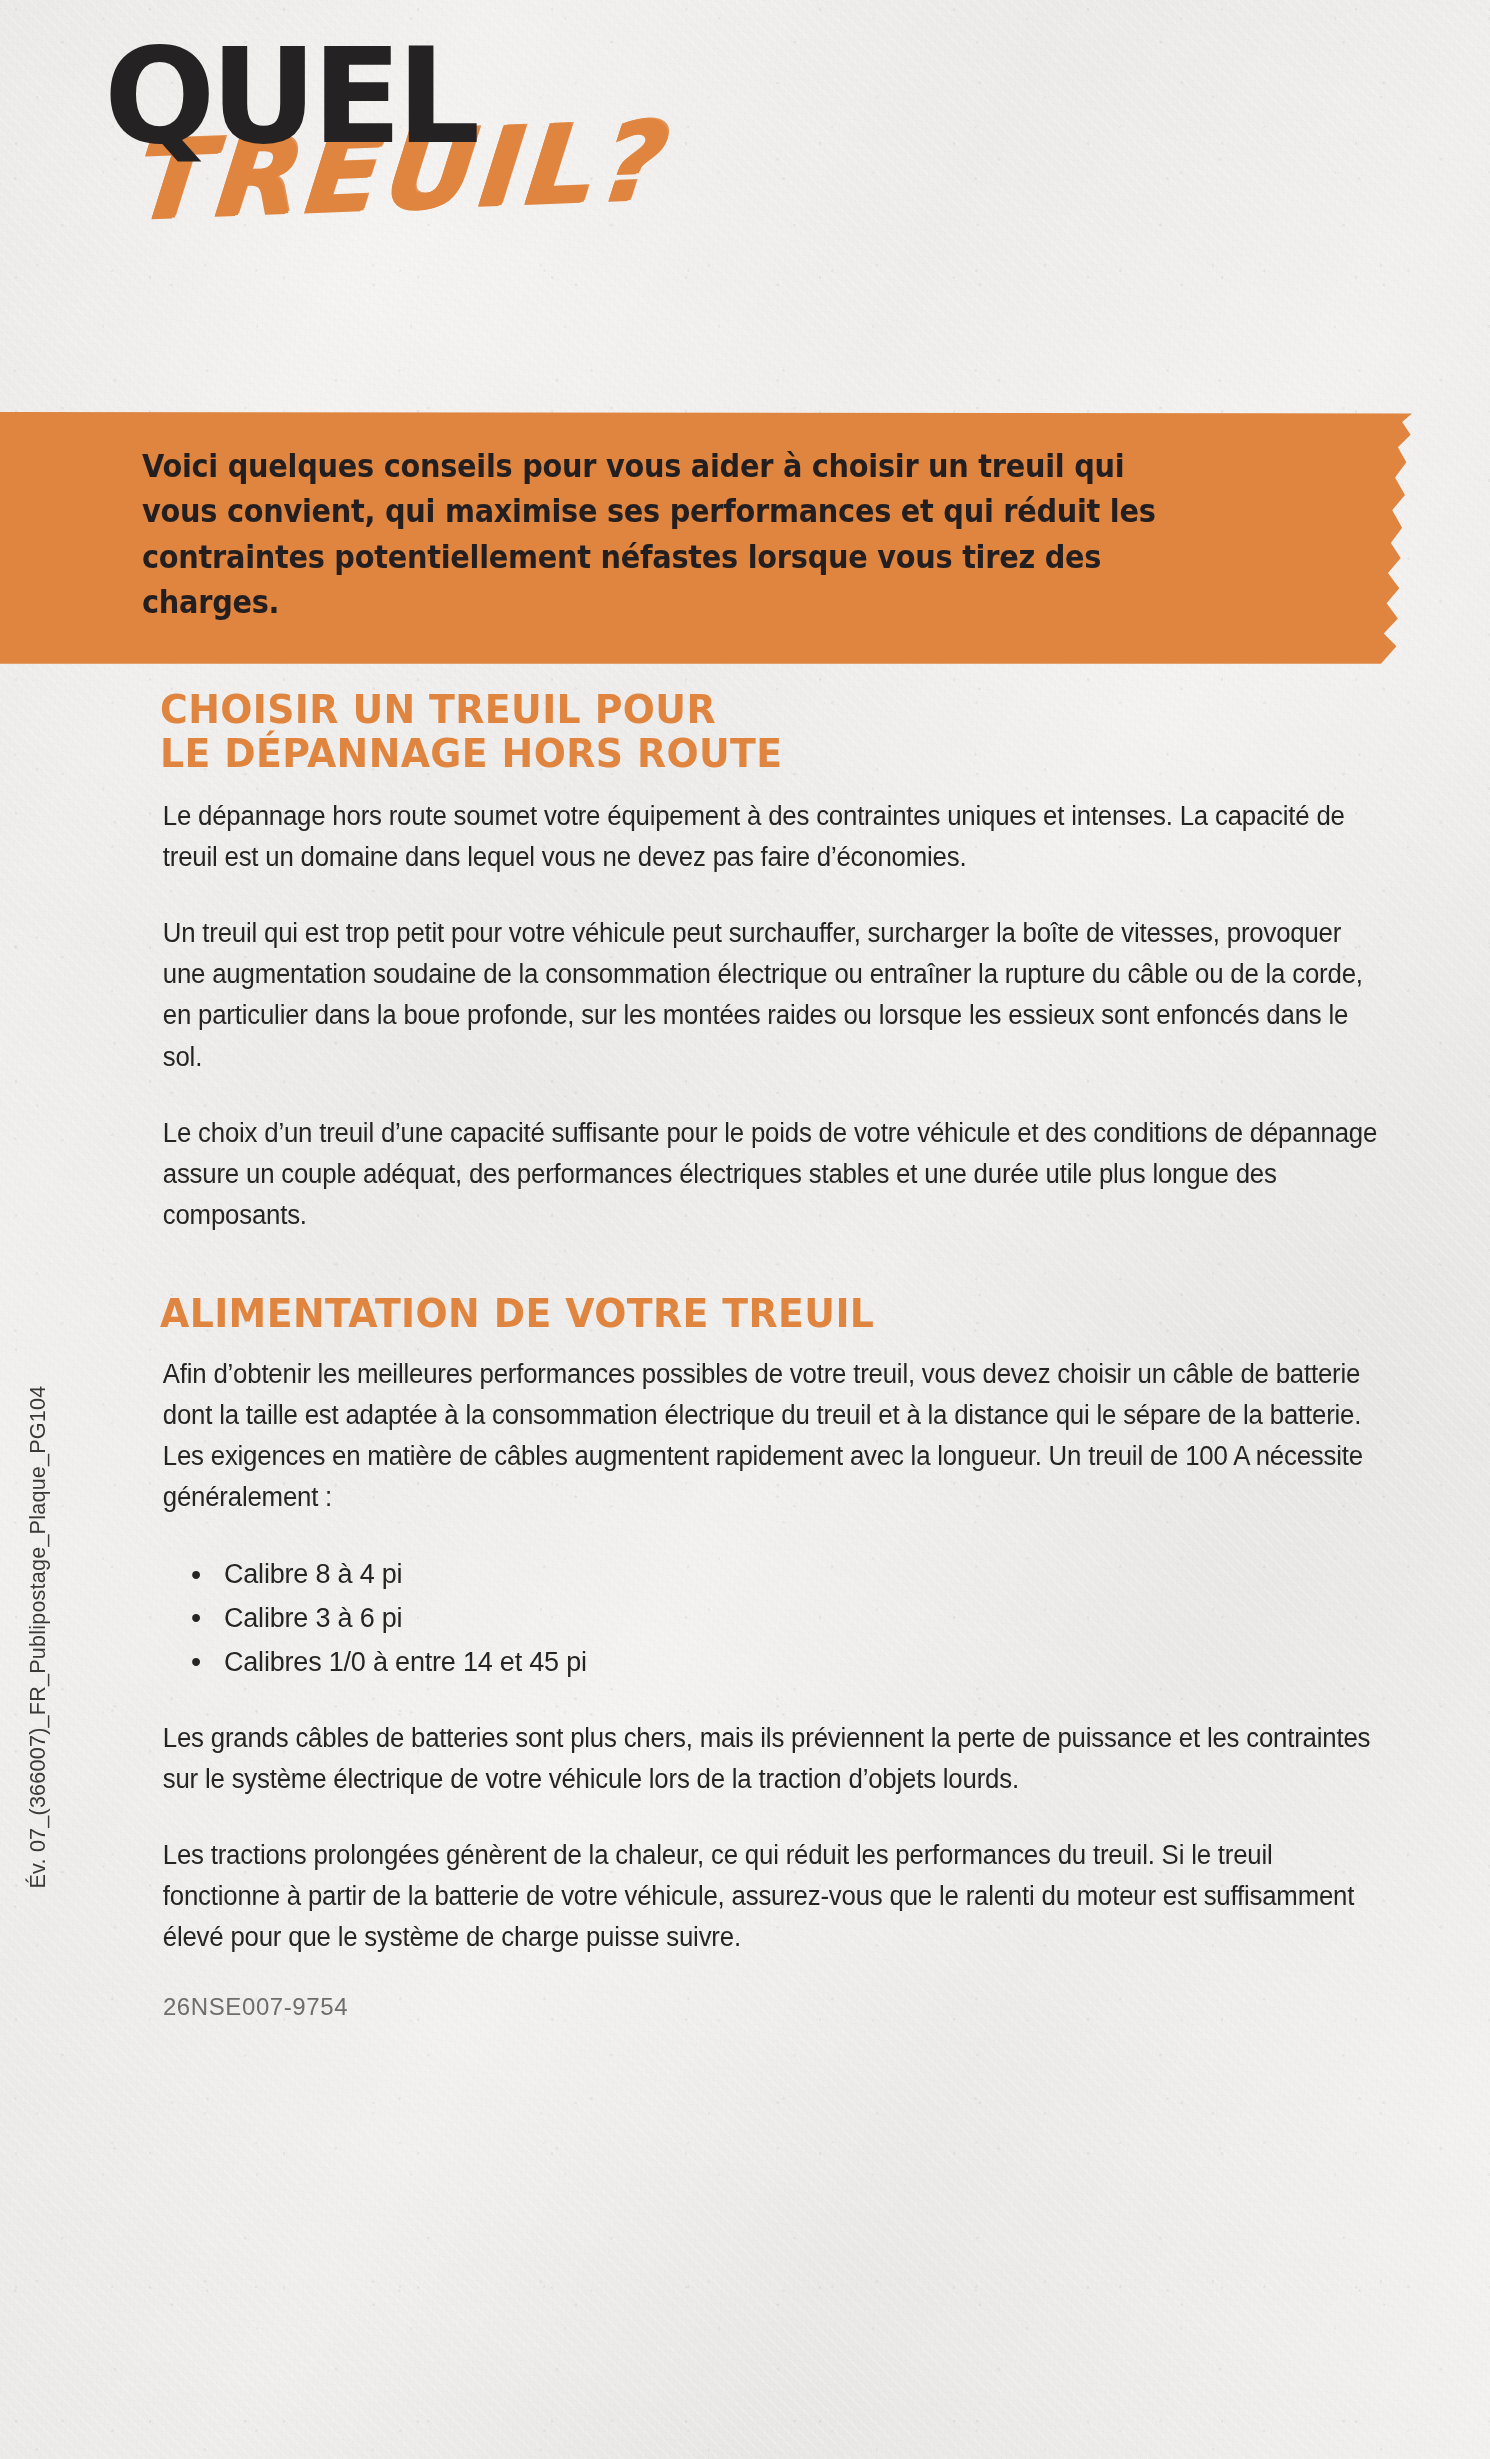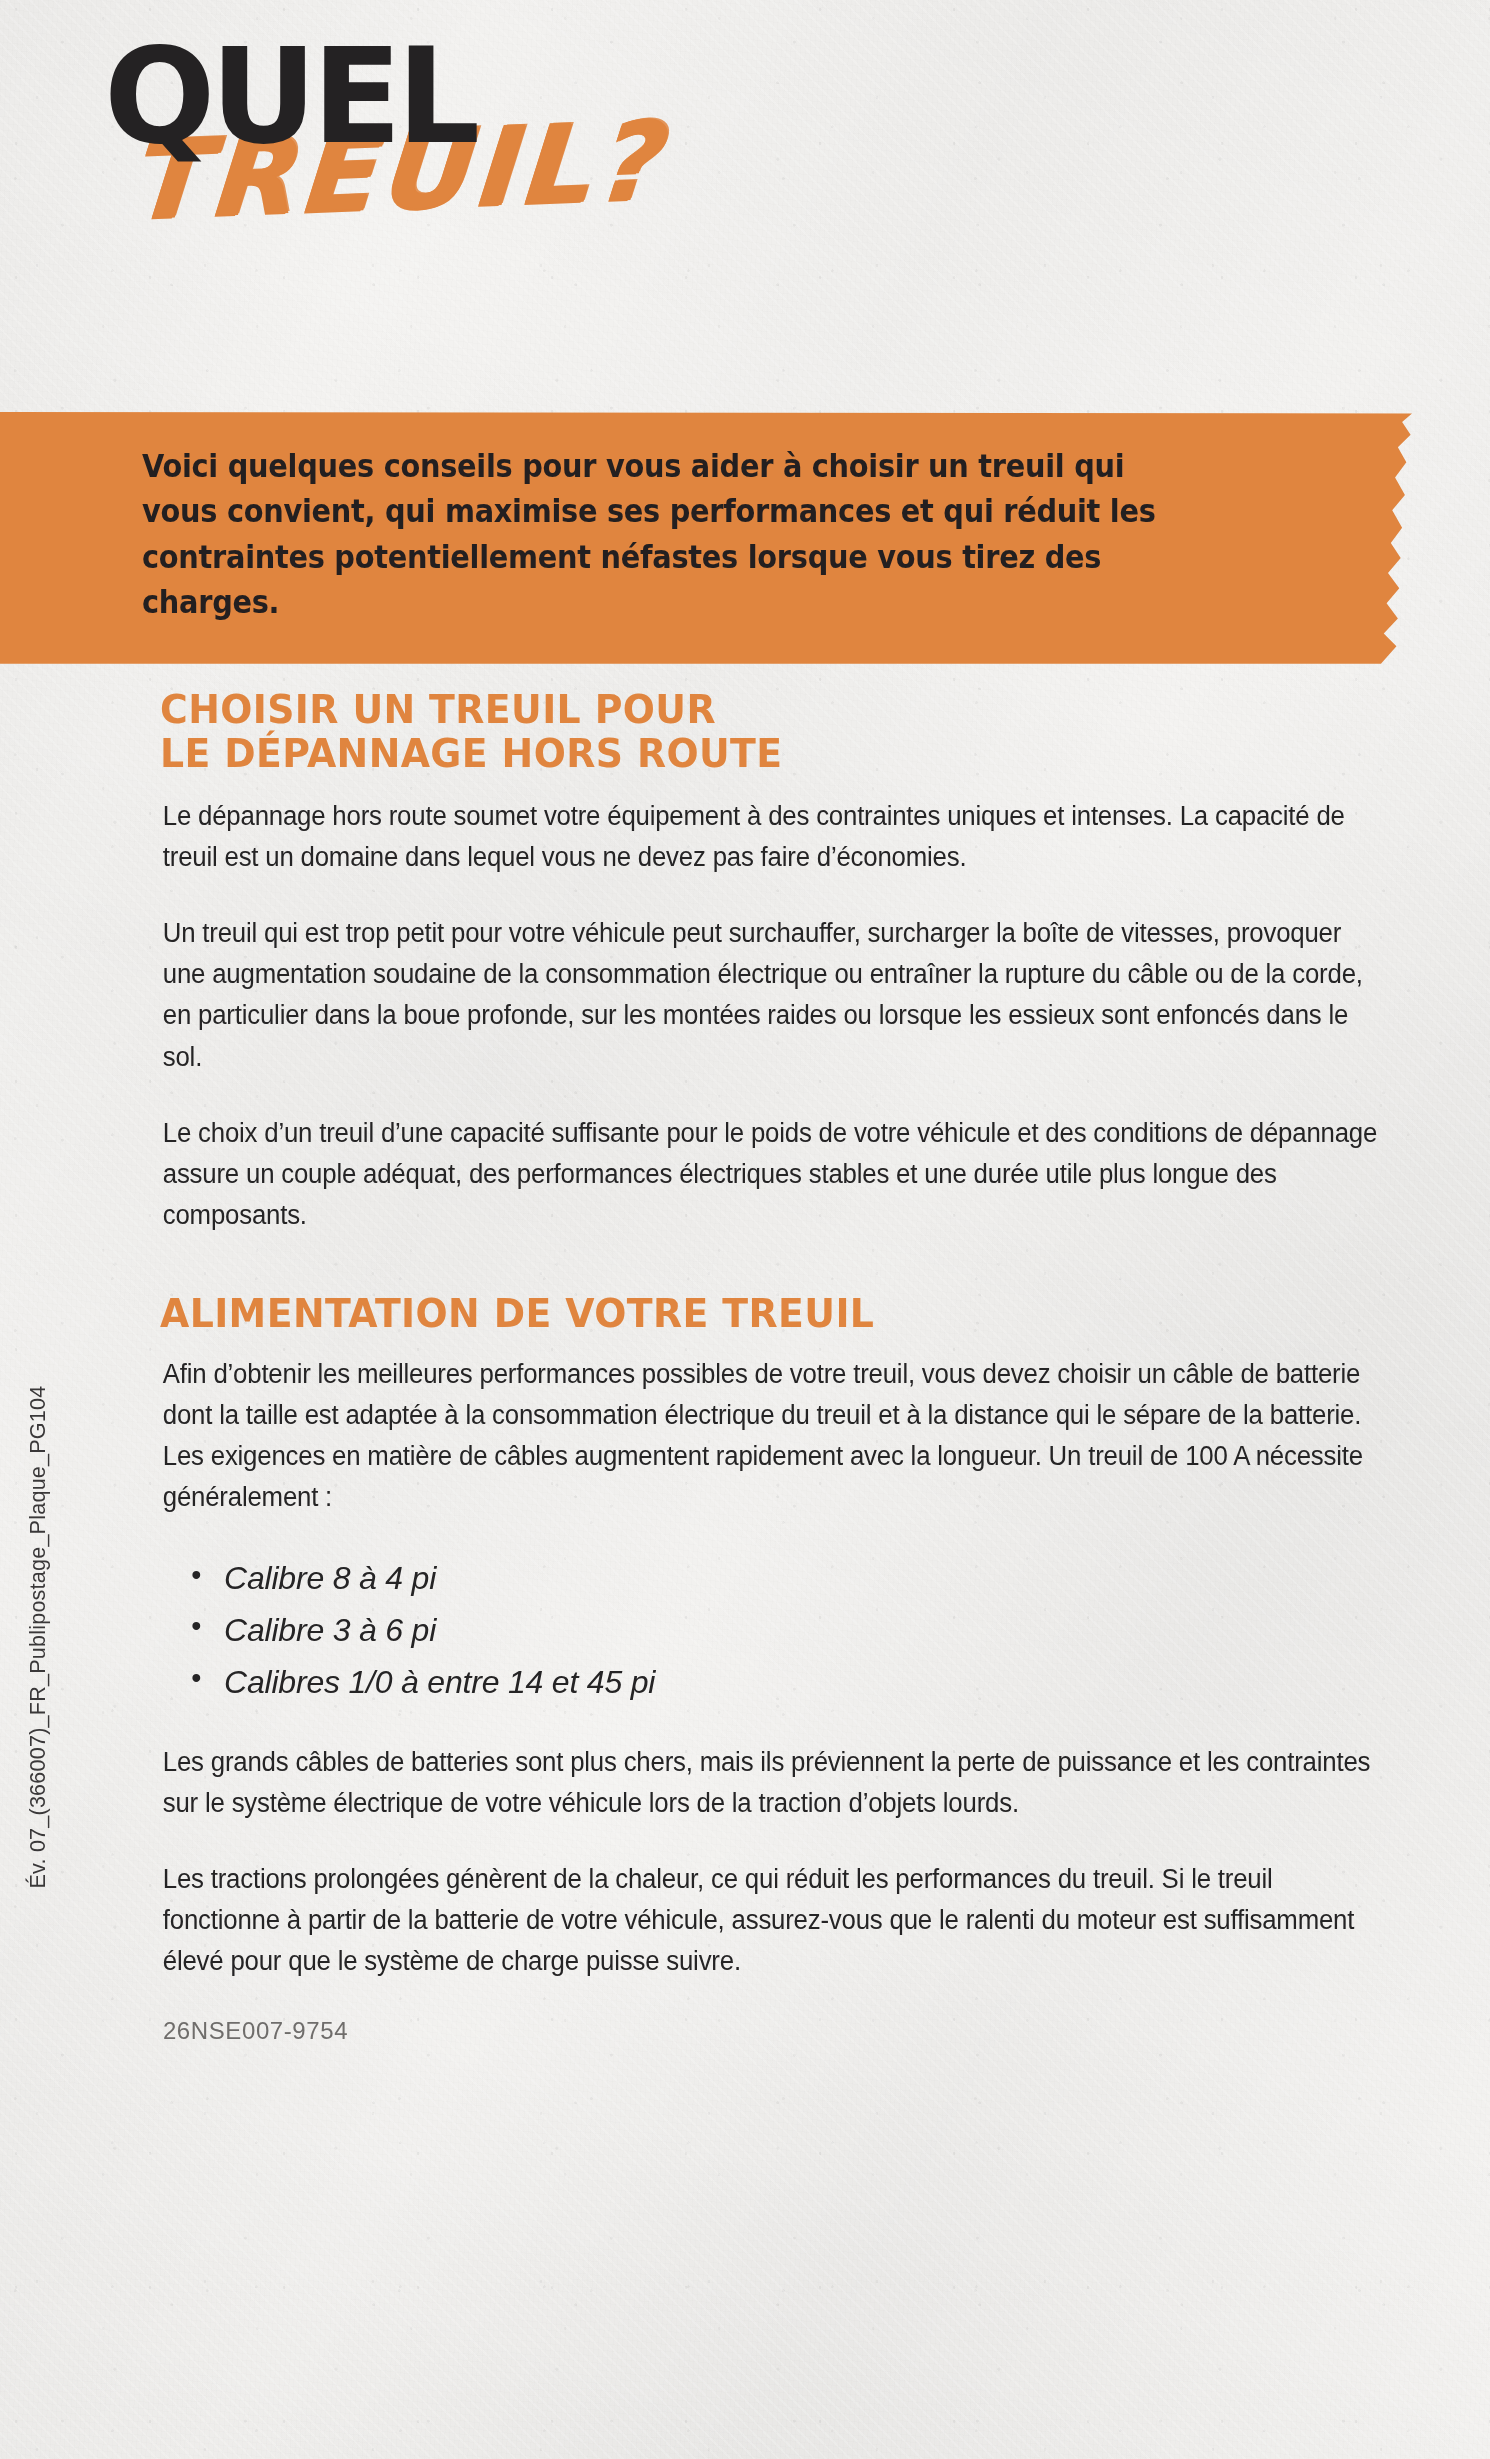--- a/index.html
+++ b/index.html
@@ -151,26 +151,25 @@
     transform-origin: left center;
   }
   ul.bullets {
     list-style: none;
     margin: 0 0 33px 0;
     padding: 0 0 0 31px;
   }
   ul.bullets li {
     position: relative;
     font-family: "Liberation Sans", sans-serif;
-    font-size: 32px;
+    font-size: 27px;
     line-height: 1.62;
     color: #252425;
     padding-left: 33px;
     letter-spacing: -0.2px;
-    font-style: italic;
   }
   ul.bullets li::before {
     content: "•";
     position: absolute;
     left: 0;
     top: -1.9px;
     font-size: 29px;
     color: #252425;
   }
   .footer-code {

